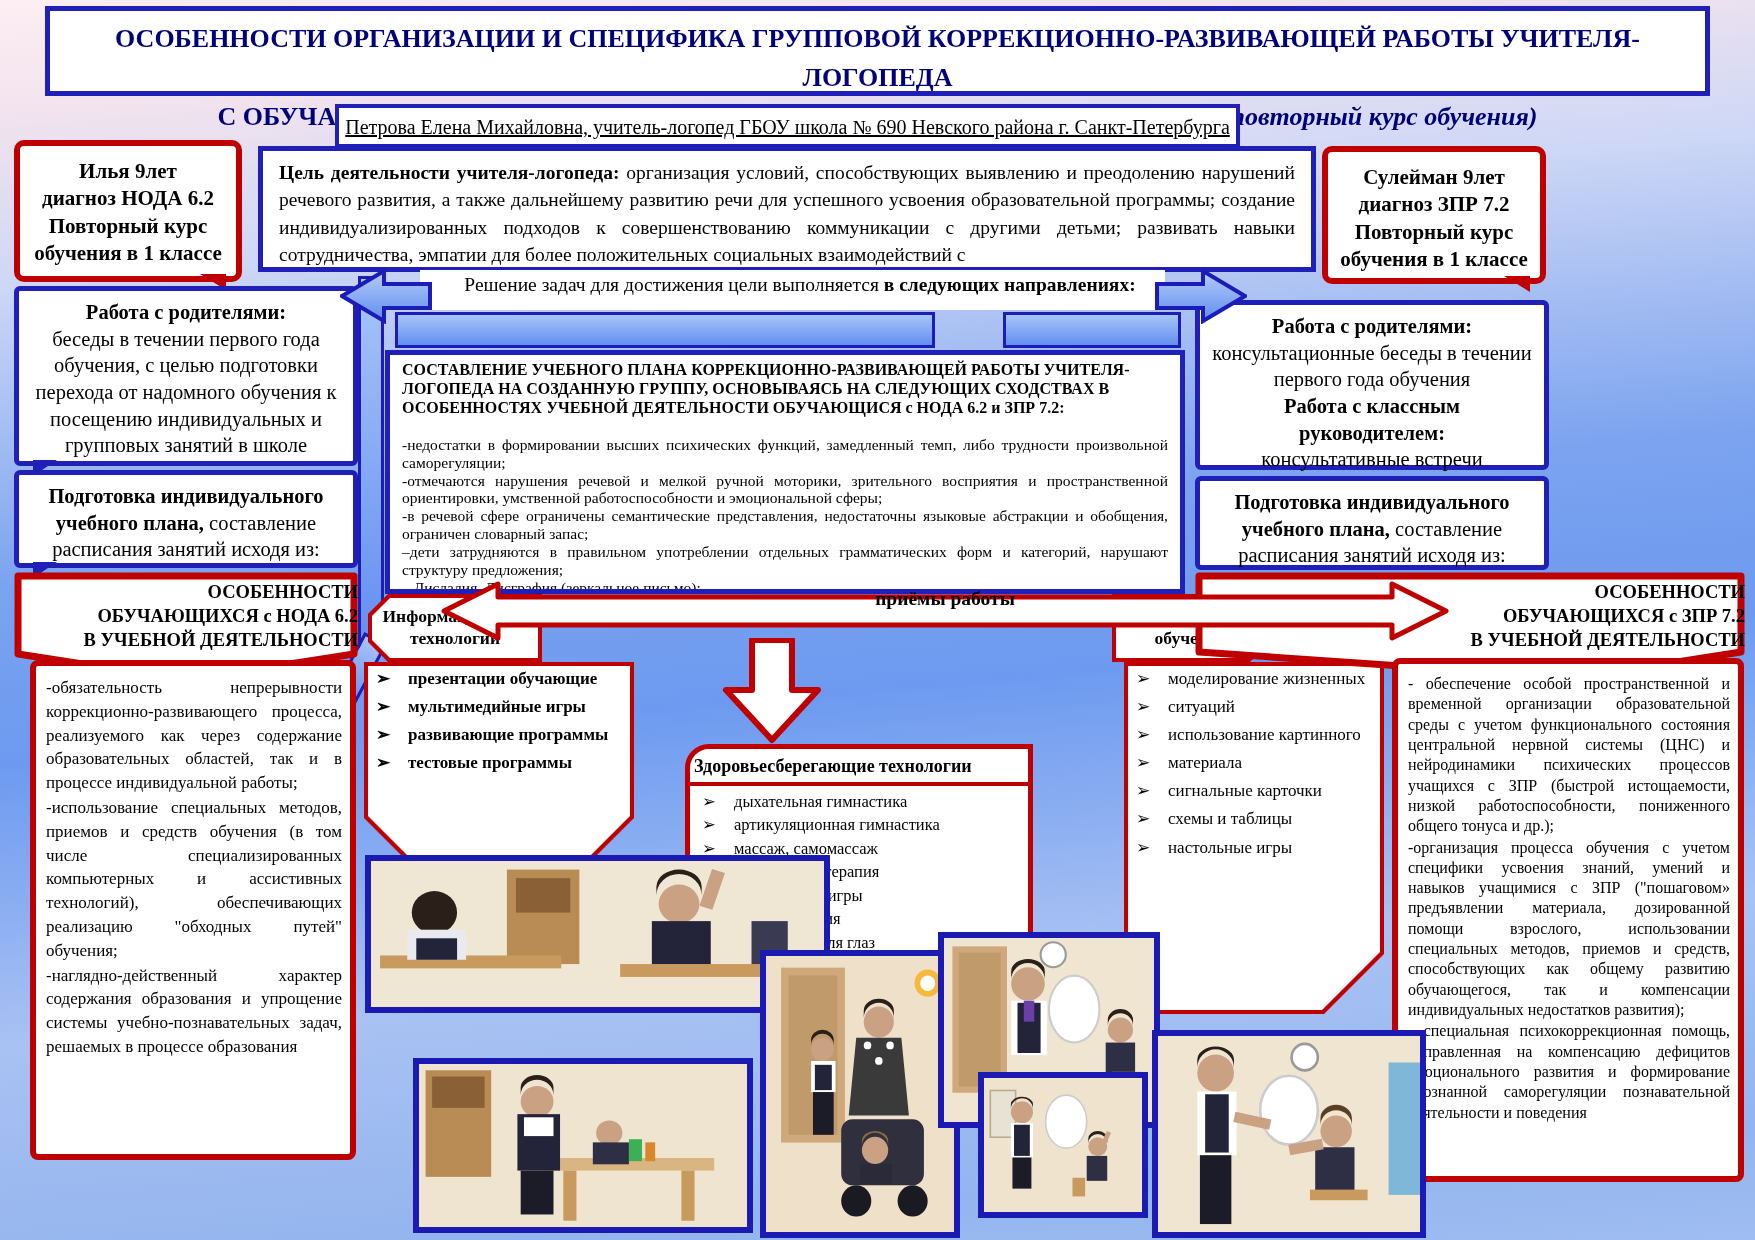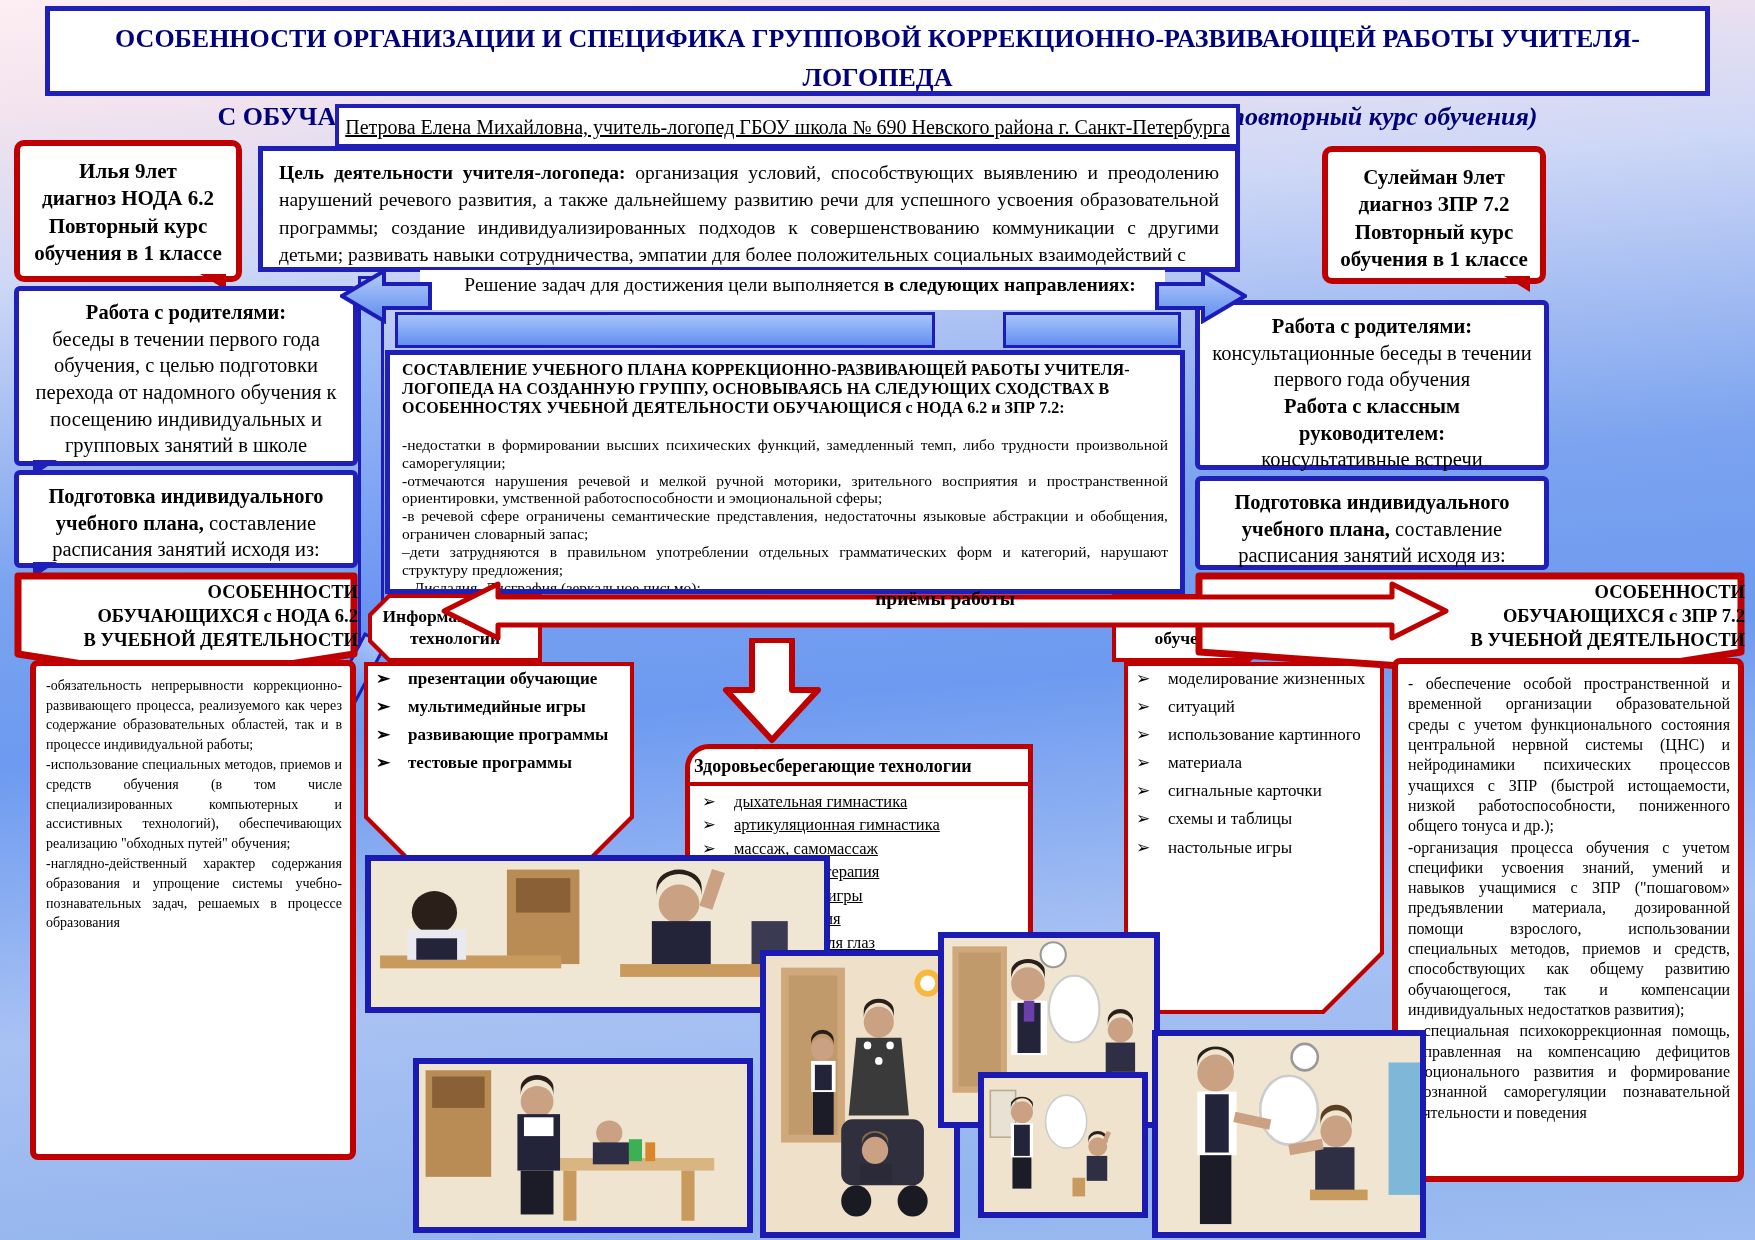--- a/index.html
+++ b/index.html
@@ -11,55 +11,55 @@
   .justify{text-align:justify;}
   .bold{font-weight:bold;}
   .title-box{left:45px;top:6px;width:1665px;height:90px;border:5px solid #2020b8;
     color:#00007a;font-weight:bold;font-size:26px;line-height:1.5;padding-top:8px;}
   .author-box{left:335px;top:104px;width:905px;height:44px;border:4px solid #2020b8;
     font-size:20px;padding-top:8px;text-decoration:underline;}
   .student{border:6px solid #c00000;border-radius:10px;font-weight:bold;font-size:21px;
     line-height:1.3;padding-top:12px;}
   .student .fold{position:absolute;right:10px;bottom:-14px;width:0;height:0;
     border-left:26px solid transparent;border-top:16px solid #c00000;}
-  .goal-box{left:258px;top:146px;width:982px;height:126px;border:5px solid #2020b8;
+  .goal-box{left:258px;top:146px;width:1058px;height:126px;border:5px solid #2020b8;
     font-size:19.5px;line-height:1.4;padding:8px 16px 4px 16px;overflow:hidden;}
   .band-bg{left:420px;top:270px;width:745px;height:40px;background:#fff;}
   .band-text{position:absolute;left:420px;top:274px;width:760px;font-size:19.5px;text-align:center;}
   .bluebar{position:absolute;background:linear-gradient(180deg,#a8c4f8,#638ff0);
     border:3px solid #1c1cb8;box-sizing:border-box;}
   .central-box{left:385px;top:350px;width:800px;height:244px;border:5px solid #2020b8;
     padding:5px 12px;font-size:15.5px;line-height:1.16;overflow:hidden;}
   .central-box .hd{font-weight:bold;font-size:16px;line-height:1.2;margin-bottom:18px;}
   .central-box p{margin:0;text-align:justify;}
   .bubble-blue{border:5px solid #2020b8;border-radius:6px;font-size:20.5px;line-height:1.3;
     padding:8px 10px;}
   .tail-bl{position:absolute;left:14px;bottom:-15px;width:0;height:0;
     border-right:24px solid transparent;border-top:16px solid #2020b8;}
   .features-svg{position:absolute;}
   .features-text{position:absolute;font-weight:bold;font-size:18.5px;line-height:1.3;text-align:right;}
   .longbox{border:6px solid #c00000;border-radius:8px;padding:10px 8px 6px 10px;
-    font-size:14px;line-height:1.4;overflow:hidden;}
+    font-size:17px;line-height:1.4;overflow:hidden;}
   .longbox p{margin:0 0 1px 0;text-align:justify;}
   .longbox-r{font-size:16px;line-height:1.27;}
   .shaped{position:absolute;}
   .shaped .outer{position:absolute;inset:0;background:#c00000;}
   .shaped .inner{position:absolute;inset:4px;background:#fff;}
   .shaped .content{position:absolute;inset:0;}
   .hdr-label{font-weight:bold;font-size:17.5px;line-height:1.25;text-align:center;}
   ul.tick{list-style:none;margin:6px 0 0 0;padding:0;font-size:17px;line-height:1.3;}
   ul.tick li{position:relative;padding:0 4px 6px 44px;}
   ul.tick li::before{content:"\27A2";position:absolute;left:12px;top:0;}
   ul.tick2 li{padding-bottom:2px;}
   .health-box{left:685px;top:744px;width:348px;height:252px;border:5px solid #c00000;
     border-radius:24px 0 0 0;}
   .health-box .hd{font-weight:bold;font-size:18px;text-align:left;padding:7px 4px 5px 4px;
     border-bottom:4px solid #c00000;}
   .health-box ul{margin-top:4px;font-size:16.5px;line-height:1.42;}
-  .health-box ul li{padding-bottom:0;text-decoration:underline;}
+  .health-box ul li{padding-bottom:0;}
   .photo{position:absolute;border:6px solid #1b1bb3;background:#efe3cf;box-sizing:border-box;z-index:8;}
   .photo svg{display:block;width:100%;height:100%;}
   .arrow-svg{position:absolute;z-index:5;}
 </style>
 </head>
 <body>
 
 <div class="poster">
 
   <div class="box title-box center">

